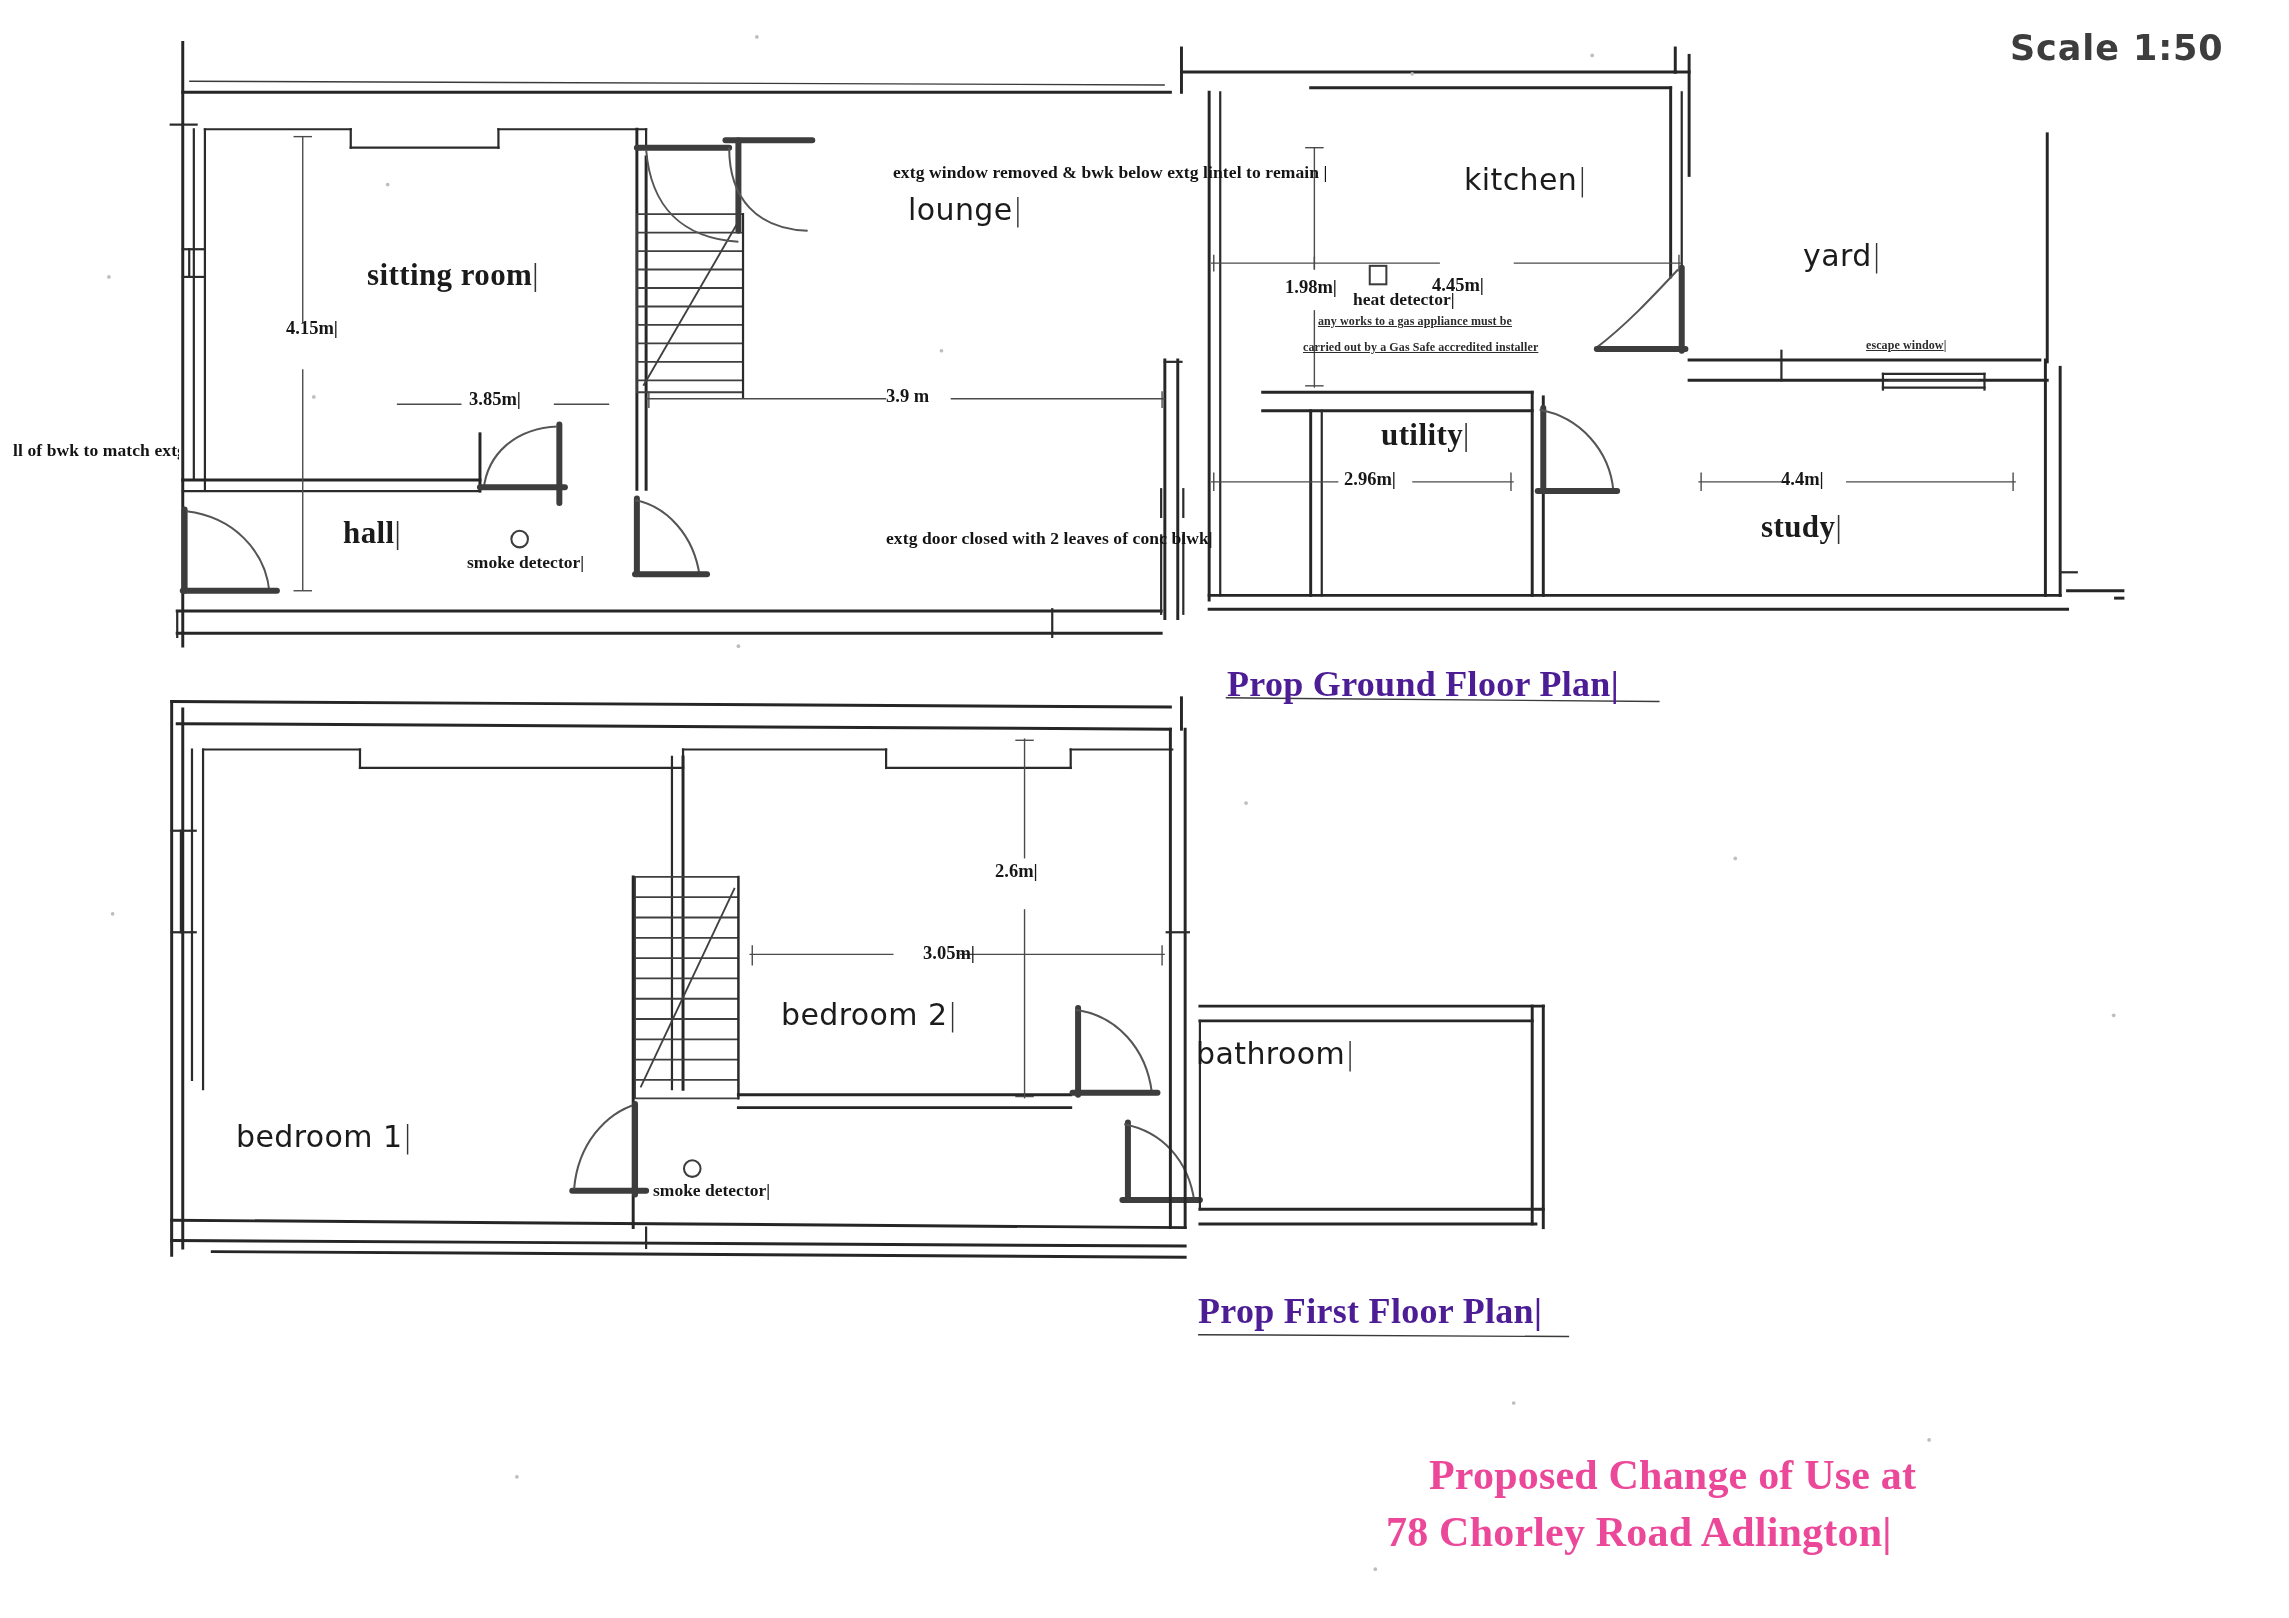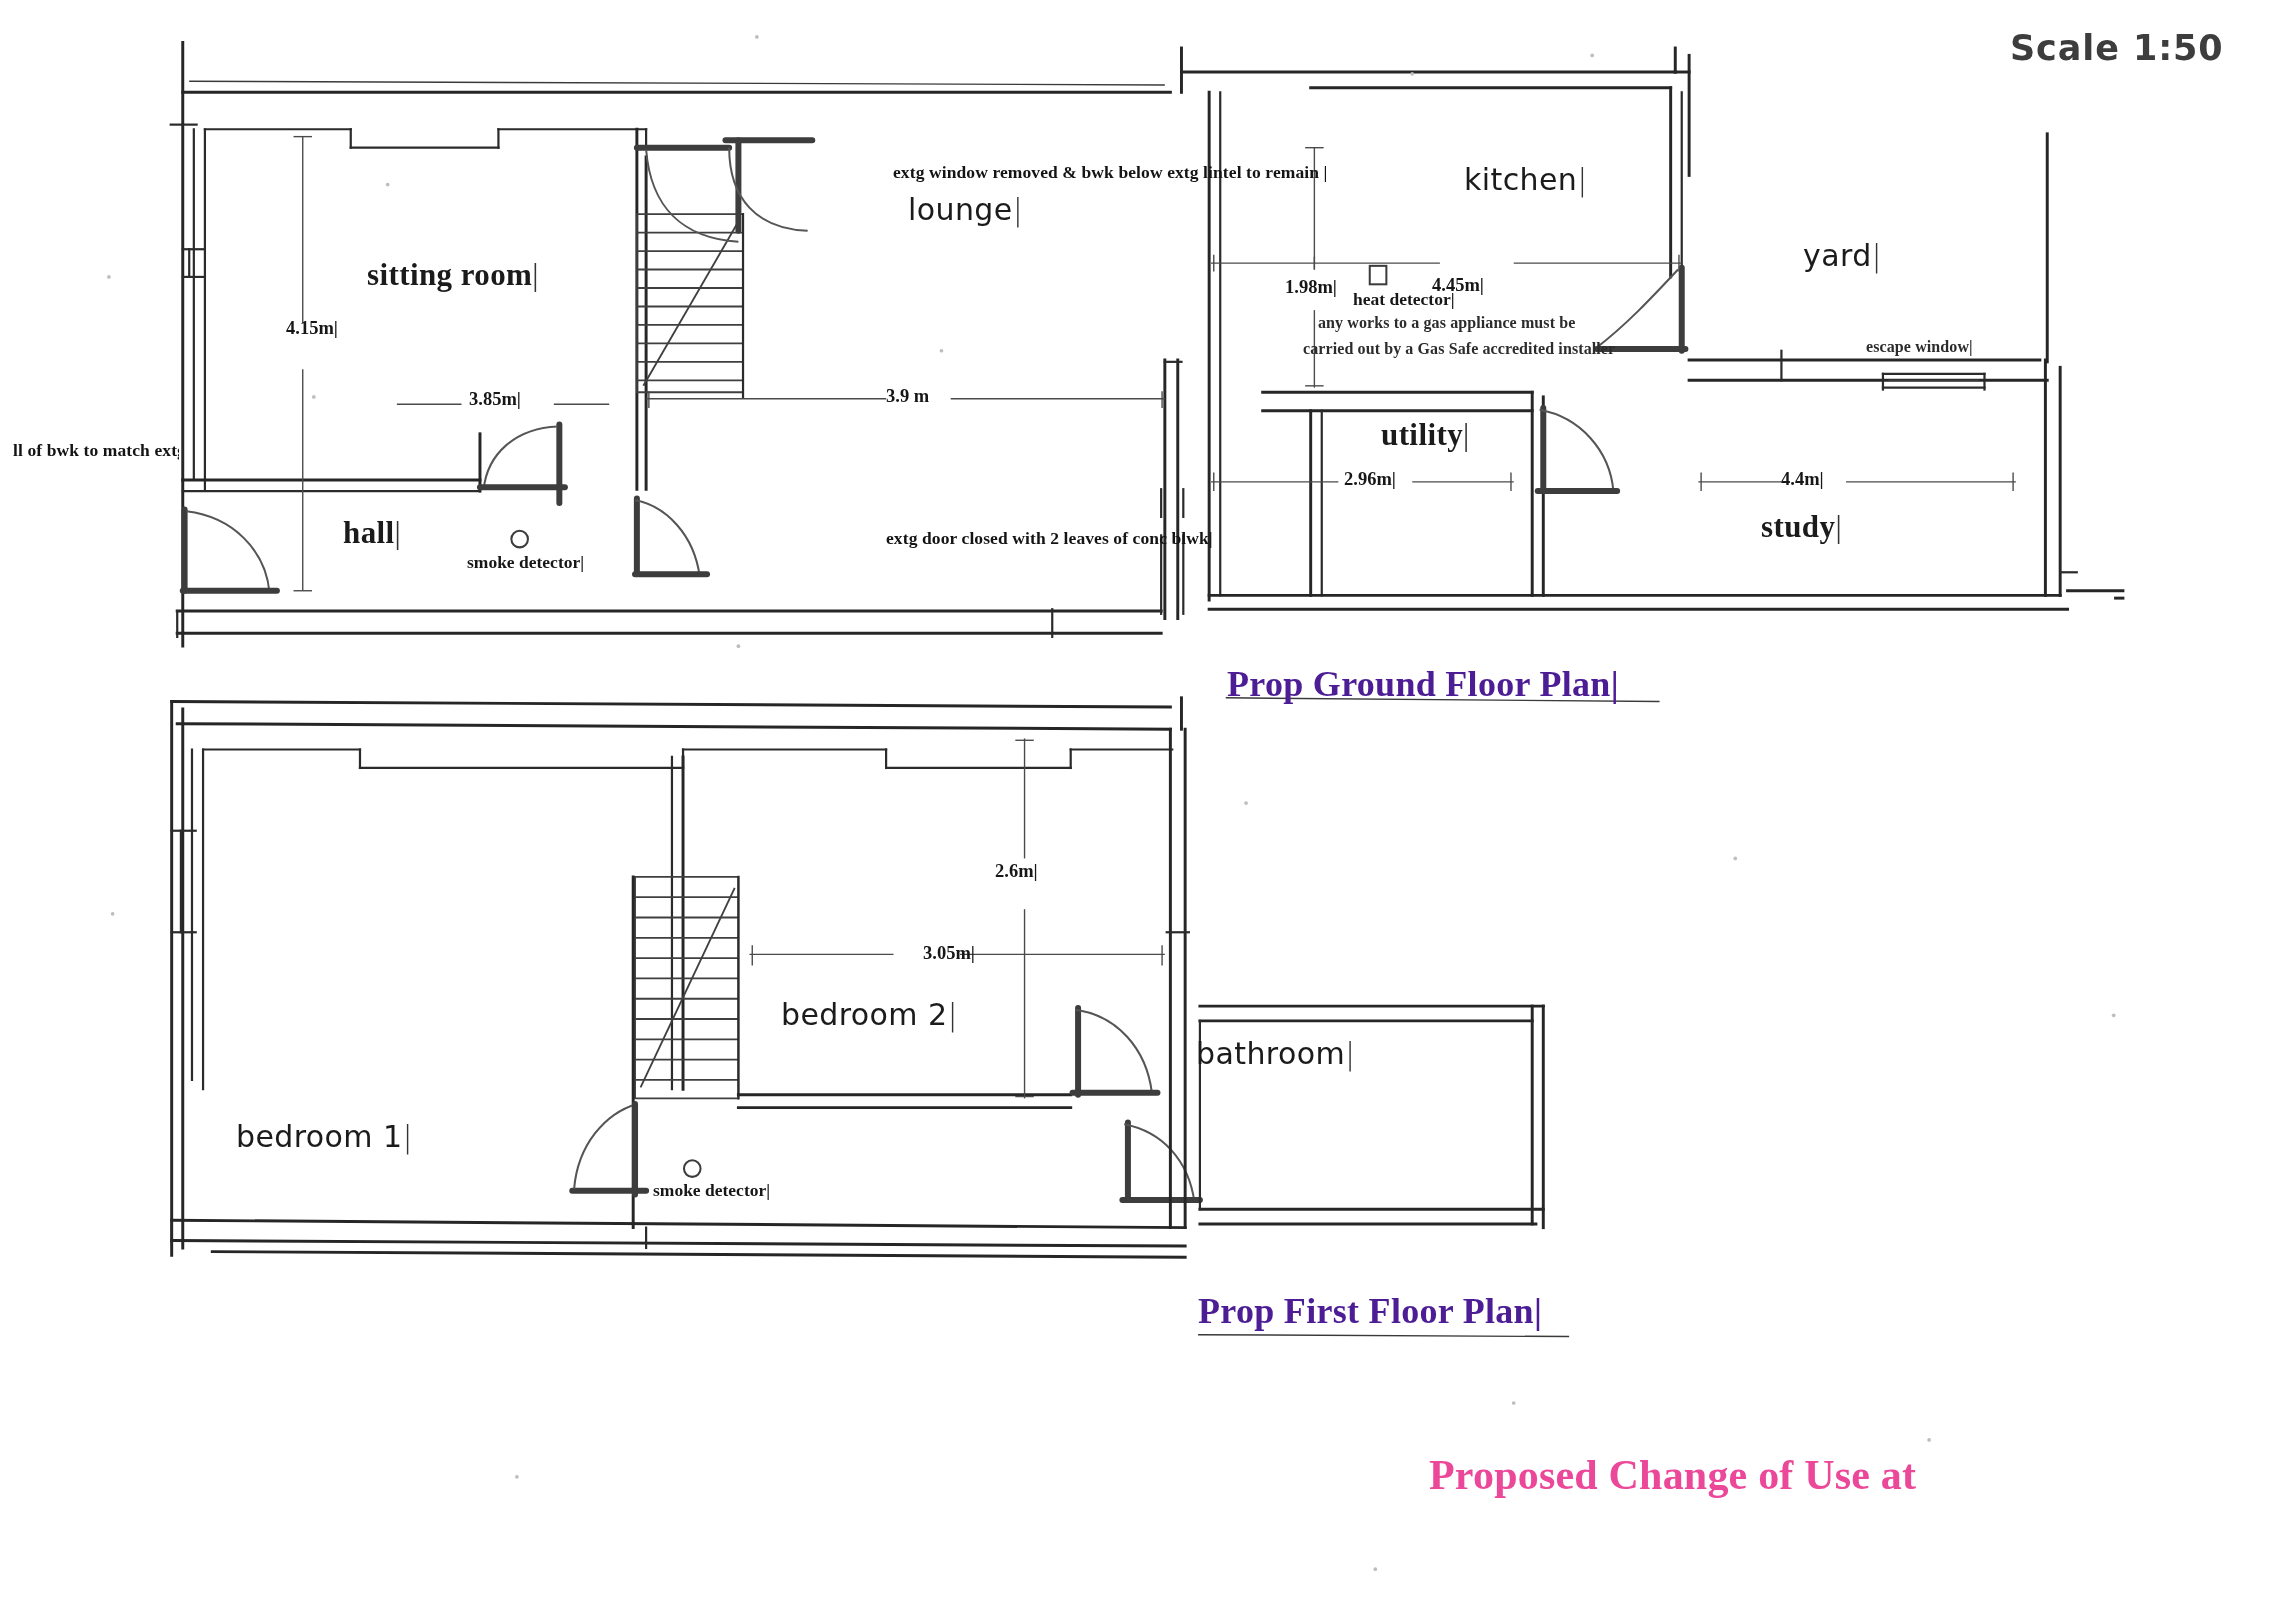--- a/index.html
+++ b/index.html
@@ -24,21 +24,21 @@
   
   .dim{
     font-family:"Liberation Serif", serif;
     font-size:18.5px;font-weight:600;color:#171717;
   }
   
   .note{
     font-family:"Liberation Serif", serif;
     font-size:17.5px;font-weight:600;color:#141414;letter-spacing:0.1px;
   }
-  .note.small{font-size:16px;}
+  .note.small{font-size:12px;text-decoration:underline;}
   .note.faded{color:#2c2c2c;}
   .detect{
     font-family:"Liberation Serif", serif;
     font-size:17.5px;font-weight:600;color:#171717;
   }
 
   
   .title{
     font-family:"Liberation Serif", serif;
     font-weight:700;color:#4c1d95;
@@ -479,15 +479,18 @@
     <span>smoke detector</span><span class="tick">|</span>
   </div>
 
   <div class="lbl title" style="left:1198px;top:1290px;">
     <span>Prop First Floor Plan</span><span class="tick">|</span>
   </div>
 
   <div class="lbl bigtitle" style="left:1429px;top:1449px;">
     <span>Proposed Change of Use at</span>
   </div>
+  <div class="lbl bigtitle" style="left:1386px;top:1506px;">
+    <span>78 Chorley Road Adlington</span><span class="tick">|</span>
+  </div>
 
 </div>
 
 
 </body></html>

